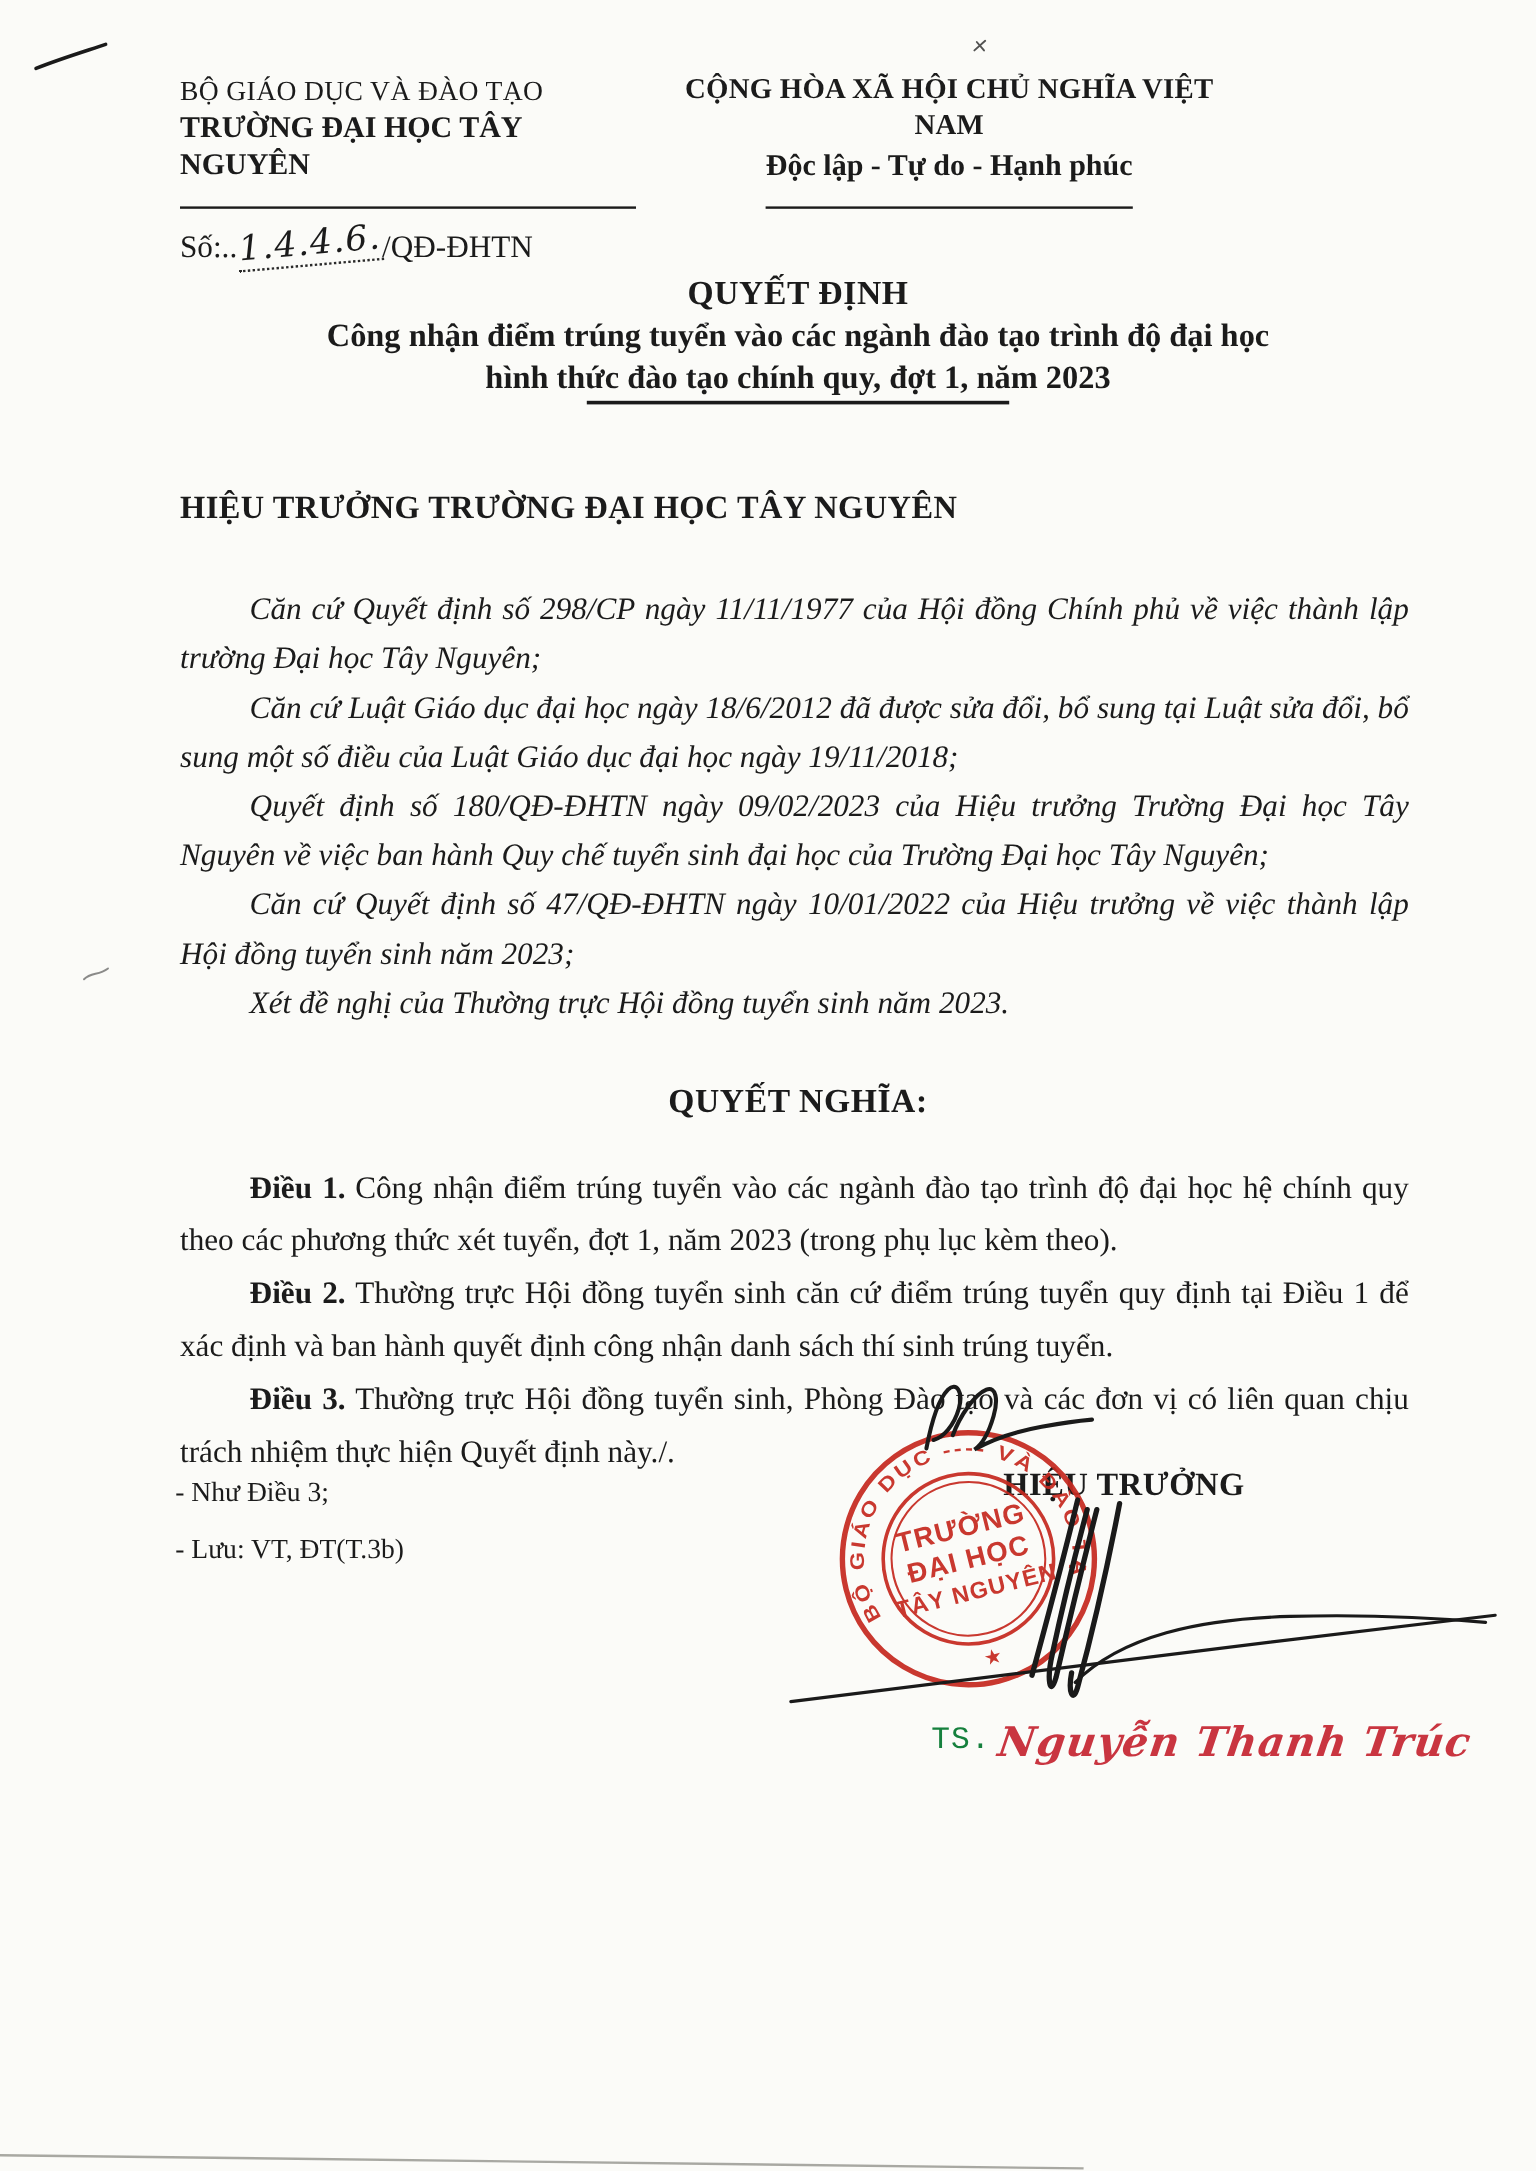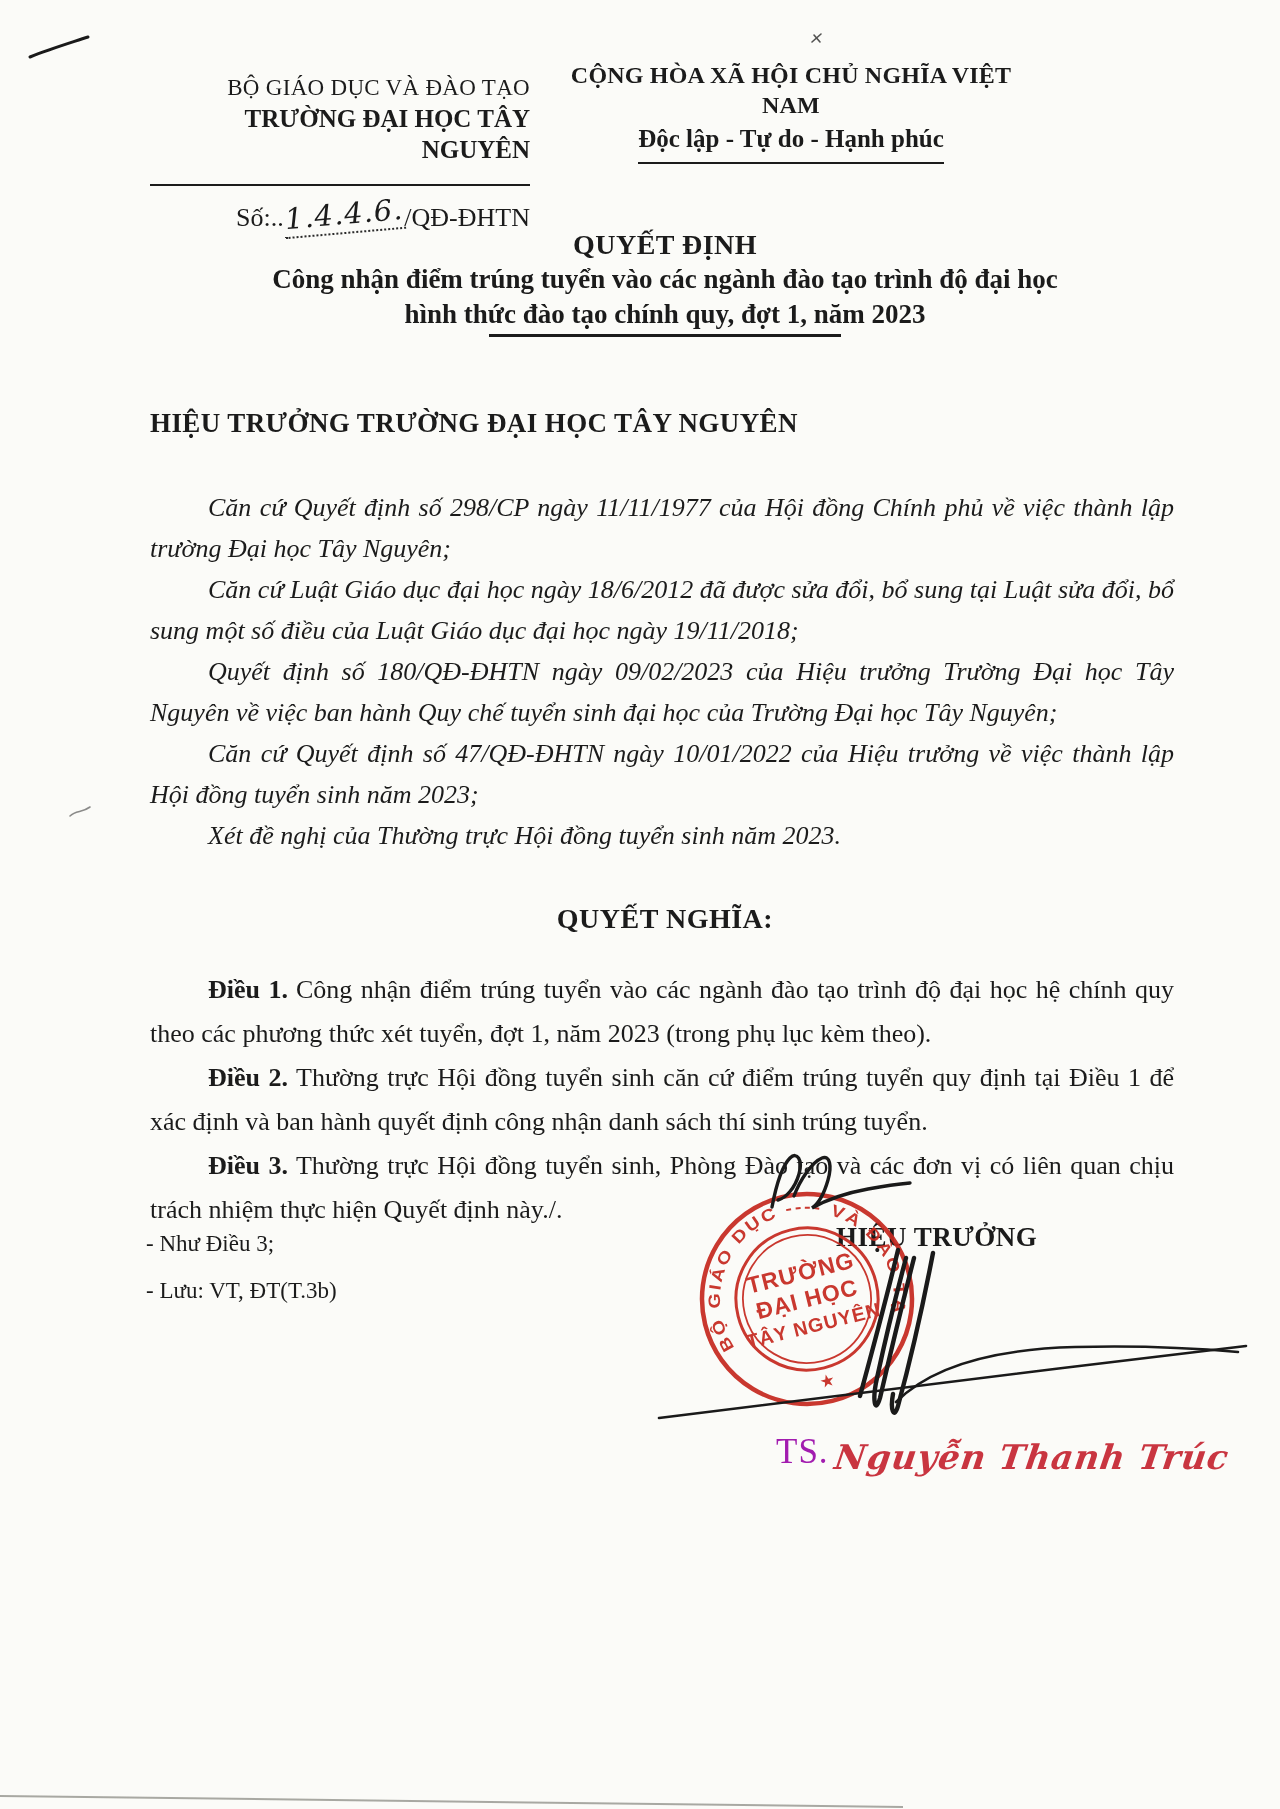--- a/index.html
+++ b/index.html
@@ -5,32 +5,32 @@
   html,body{margin:0;padding:0;}
   body{
     width:1280px;height:1809px;position:relative;
     background:#fbfbf8;
     font-family:"Liberation Serif","DejaVu Serif",serif;
     color:#1b1b1b;
     overflow:hidden;
   }
   .abs{position:absolute;}
   
-  .hdr-left{left:150px;top:74px;width:380px;text-align:right;line-height:1.22;}
+  .hdr-left{left:150px;top:62px;width:380px;text-align:left;line-height:1.22;}
   .hdr-left .l1{font-size:23px;letter-spacing:.3px;}
   .hdr-left .l2{font-size:25px;font-weight:bold;display:inline-block;
      border-bottom:2.5px solid #1b1b1b;padding-bottom:19px;margin-top:2px;}
   .hdr-left .num{font-size:26px;margin-top:13px;white-space:nowrap;}
   .hand{font-family:"DejaVu Serif",serif;font-style:italic;font-size:29px;
      display:inline-block;transform:rotate(-5deg) translateY(-2px);letter-spacing:1px;
      border-bottom:2px dotted #2a2a2a;padding:0 1px;}
   .hdr-right{left:552px;top:60px;width:478px;text-align:center;line-height:1.25;}
   .hdr-right .l1{font-size:24px;font-weight:bold;letter-spacing:.2px;}
   .hdr-right .l2{font-size:25px;font-weight:bold;display:inline-block;
-     border-bottom:2.5px solid #1b1b1b;padding-bottom:8px;margin-top:3px;}
+     border-bottom:2.5px solid #1b1b1b;padding-bottom:18px;margin-top:3px;}
   .hdr-right .date{font-size:25px;font-style:italic;margin-top:10px;}
   
   .title-block{left:150px;top:228px;width:1030px;text-align:center;line-height:1.18;}
   .title-block .t1{font-size:28px;font-weight:bold;letter-spacing:.5px;}
   .title-block .t2{font-size:27px;font-weight:bold;margin-top:3px;}
   .title-underline{width:352px;border-top:3px solid #1b1b1b;margin:3px auto 0 auto;height:0;}
   .issuer{left:150px;top:408px;width:1030px;text-align:left;
      font-size:27px;font-weight:bold;letter-spacing:.4px;}
   
   .recitals{left:150px;top:487px;width:1024px;font-size:26px;font-style:italic;
@@ -41,21 +41,21 @@
   .articles{left:150px;top:968px;width:1024px;font-size:26px;line-height:44px;
      text-align:justify;}
   .articles p{margin:0;text-indent:58px;}
   .articles b{margin-right:8px;}
   
   .recipients{left:146px;top:1212px;width:360px;line-height:1.3;}
   .recipients .rt{font-size:24px;font-weight:bold;font-style:italic;margin-bottom:10px;}
   .recipients .ri{font-size:23px;margin-top:17px;}
   .signer-title{left:836px;top:1222px;font-size:27px;font-weight:bold;letter-spacing:.5px;}
   .signer-name{left:776px;top:1432px;width:320px;white-space:nowrap;}
-  .signer-name .pre{font-size:35px;color:#a21caf;letter-spacing:1px;vertical-align:6px;}
+  .signer-name .pre{font-size:26px;color:#15803d;letter-spacing:1px;vertical-align:6px;font-family:Liberation Mono, monospace;}
   .signer-name .nm{font-family:"DejaVu Serif",serif;font-style:italic;font-weight:bold;
      font-size:34px;color:#c93540;display:inline-block;transform:skewX(-8deg);
      letter-spacing:1px;margin-left:6px;}
   svg{display:block;}
   .overlay{left:0;top:0;pointer-events:none;}
   .stamp-wrap{left:693px;top:1183px;opacity:.93;}
 </style>
 </head>
 <body>
 

